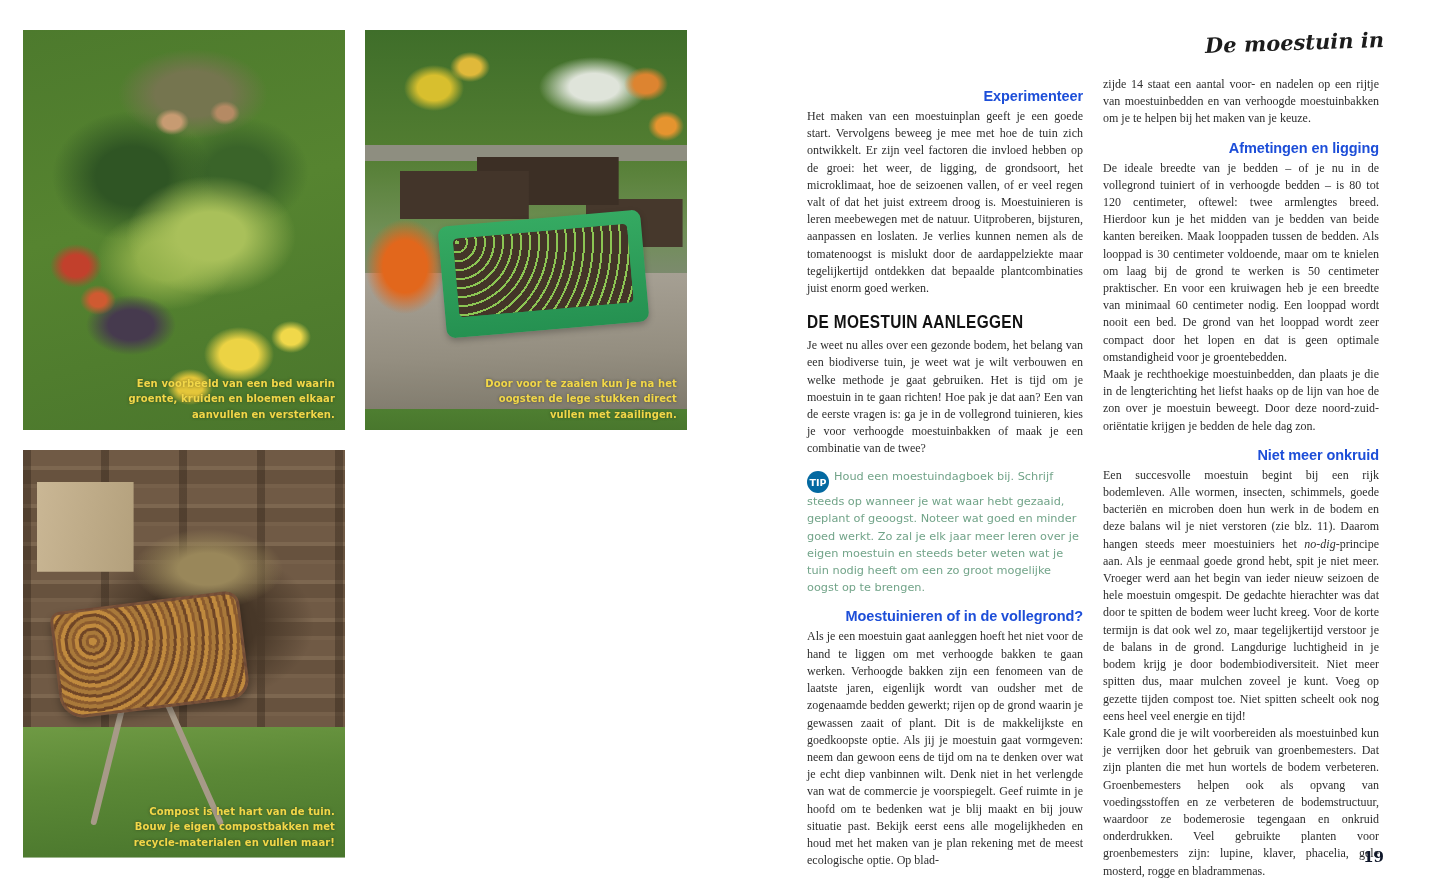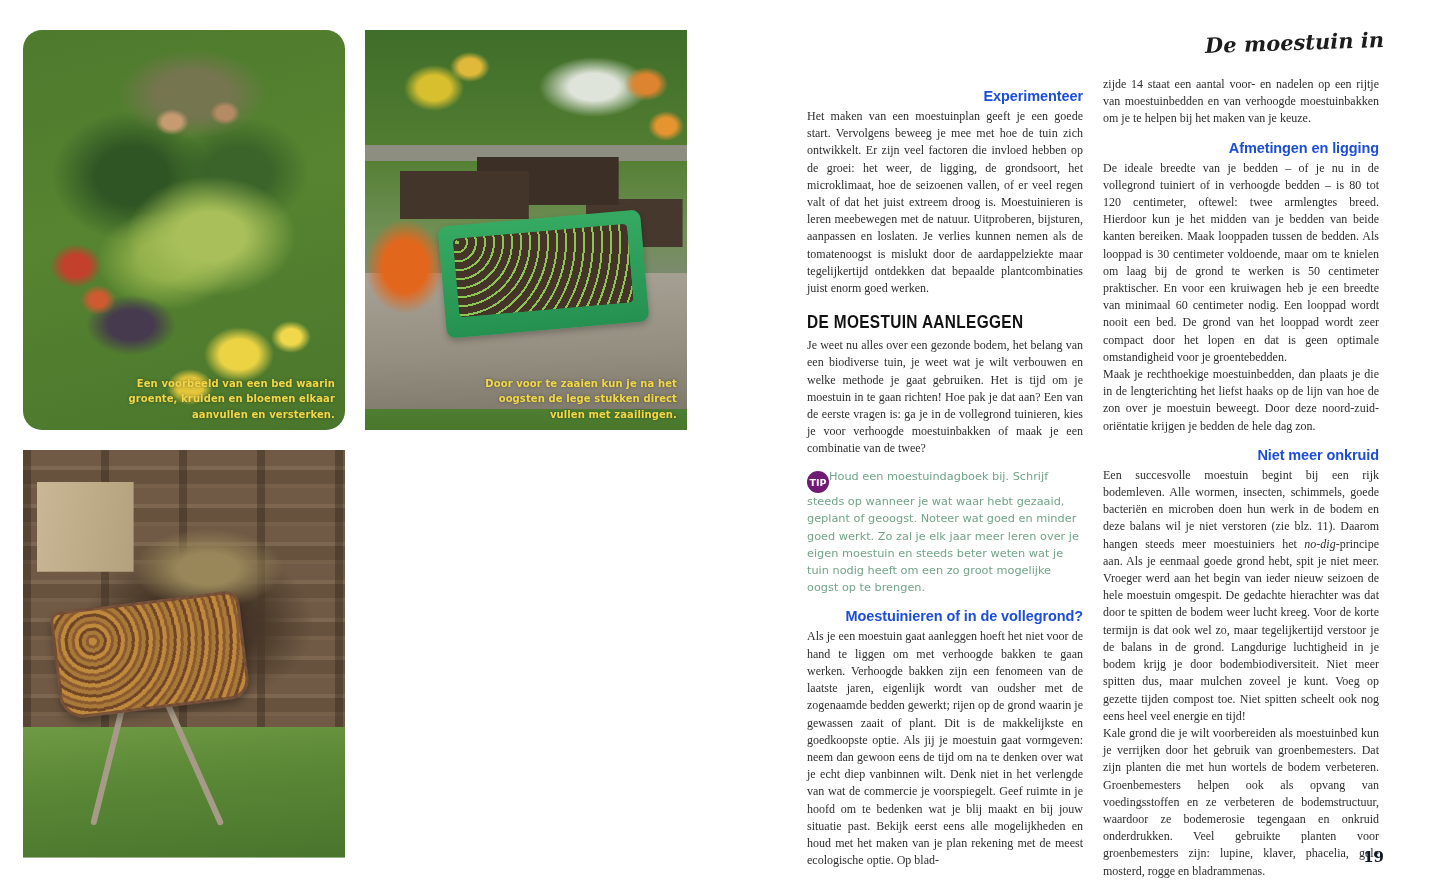--- a/index.html
+++ b/index.html
@@ -23,21 +23,21 @@
     radial-gradient(closest-side,#463a4e 0 50%,rgba(70,58,78,0) 100%),
     radial-gradient(closest-side,#c79b72 0 55%,rgba(199,155,114,0) 100%),
     radial-gradient(closest-side,#b58a64 0 55%,rgba(181,138,100,0) 100%),
     radial-gradient(closest-side,#75754f 0 50%,rgba(117,117,79,0) 100%),
     radial-gradient(closest-side,#a9c05a 0 40%,rgba(169,192,90,0) 100%),
     radial-gradient(closest-side,#8fae49 0 40%,rgba(143,174,73,0) 100%),
     radial-gradient(closest-side,#2f5524 0 45%,rgba(47,85,36,0) 100%),
     radial-gradient(closest-side,#3a6429 0 45%,rgba(58,100,41,0) 100%),
     linear-gradient(165deg,#4d7a2d 0%,#568430 45%,#4a762c 100%);
     background-position:72% 86%,52% 93%,88% 79%,10% 60%,20% 69%,27% 78%,46% 21%,64% 19%,55% 6%,68% 52%,40% 60%,18% 30%,80% 30%,0 0;
-    background-size:70px 55px,46px 36px,40px 32px,52px 44px,36px 30px,90px 60px,34px 26px,30px 24px,150px 90px,170px 120px,140px 100px,160px 130px,140px 110px,100% 100%;border-radius:19px;}
+    background-size:70px 55px,46px 36px,40px 32px,52px 44px,36px 30px,90px 60px,34px 26px,30px 24px,150px 90px,170px 120px,140px 100px,160px 130px,140px 110px,100% 100%;}
 
   .photo-trays{background-image:
     radial-gradient(closest-side,#d8bf2e 0 55%,rgba(216,191,46,0) 100%),
     radial-gradient(closest-side,#e0b93a 0 55%,rgba(224,185,58,0) 100%),
     radial-gradient(closest-side,#dd8430 0 55%,rgba(221,132,48,0) 100%),
     radial-gradient(closest-side,#e5942f 0 55%,rgba(229,148,47,0) 100%),
     radial-gradient(closest-side,#dfe4da 0 45%,rgba(223,228,218,0) 100%),
     radial-gradient(closest-side,#e2671c 0 55%,rgba(226,103,28,0) 100%),
     linear-gradient(#43352a,#43352a),
     linear-gradient(#3c2f25,#3c2f25),
@@ -101,22 +101,22 @@
   .col{width:276px;text-align:justify;font-size:12px;line-height:17.2px;hyphens:auto;}
   .col p{margin:0;}
   .subhead{font-family:"Liberation Sans",sans-serif;font-weight:700;font-size:14.5px;line-height:18px;
     color:#1d4ed8;margin:11px 0 3px 0;text-align:right;letter-spacing:-.1px;}
   .bighead{font-family:"Liberation Sans",sans-serif;font-weight:700;font-size:17.5px;line-height:20px;
     color:#121212;margin:15px 0 5px 0;text-align:left;letter-spacing:.4px;
     transform:scaleX(.88);transform-origin:left center;white-space:nowrap;}
   .tip{margin:10px 0 11px 0;color:#72a489;font-family:"DejaVu Sans",sans-serif;
     font-size:11.3px;line-height:17.2px;text-align:left;}
   .tip-badge{display:inline-flex;align-items:center;justify-content:center;width:22px;height:22px;
-    border-radius:50%;background:#701a75;color:#ffffff;font-family:"DejaVu Sans",sans-serif;
-    font-weight:700;font-size:9.5px;vertical-align:-6px;letter-spacing:0;}
+    border-radius:50%;background:#0369a1;color:#ffffff;font-family:"DejaVu Sans",sans-serif;
+    font-weight:700;font-size:9.5px;margin-right:5px;vertical-align:-6px;letter-spacing:0;}
   .italic{font-style:italic;}
   .page-number{position:absolute;right:56px;bottom:26px;font-family:"DejaVu Serif",serif;
     font-weight:700;font-size:15px;color:#0f172a;}
 </style>
 </head>
 <body>
 
 <div class="spread">
 
   <div class="photo-grid">
@@ -129,20 +129,21 @@
       <div class="tray-green">
         <div class="tray-soil"></div>
       </div>
       <div class="caption">Door voor te zaaien kun je na het oogsten de lege stukken direct vullen met zaailingen.</div>
     </div>
 
     <div class="photo photo-compost">
       <div class="barrow-leg leg-1"></div>
       <div class="barrow-leg leg-2"></div>
       <div class="barrow"></div>
+      <div class="caption">Compost is het hart van de tuin. Bouw je eigen compostbakken met recycle-materialen en vullen maar!</div>
     </div>
 
 
   </div>
 
   <div class="script-header">De moestuin in</div>
 
   <div class="columns">
 
     <div class="col">

